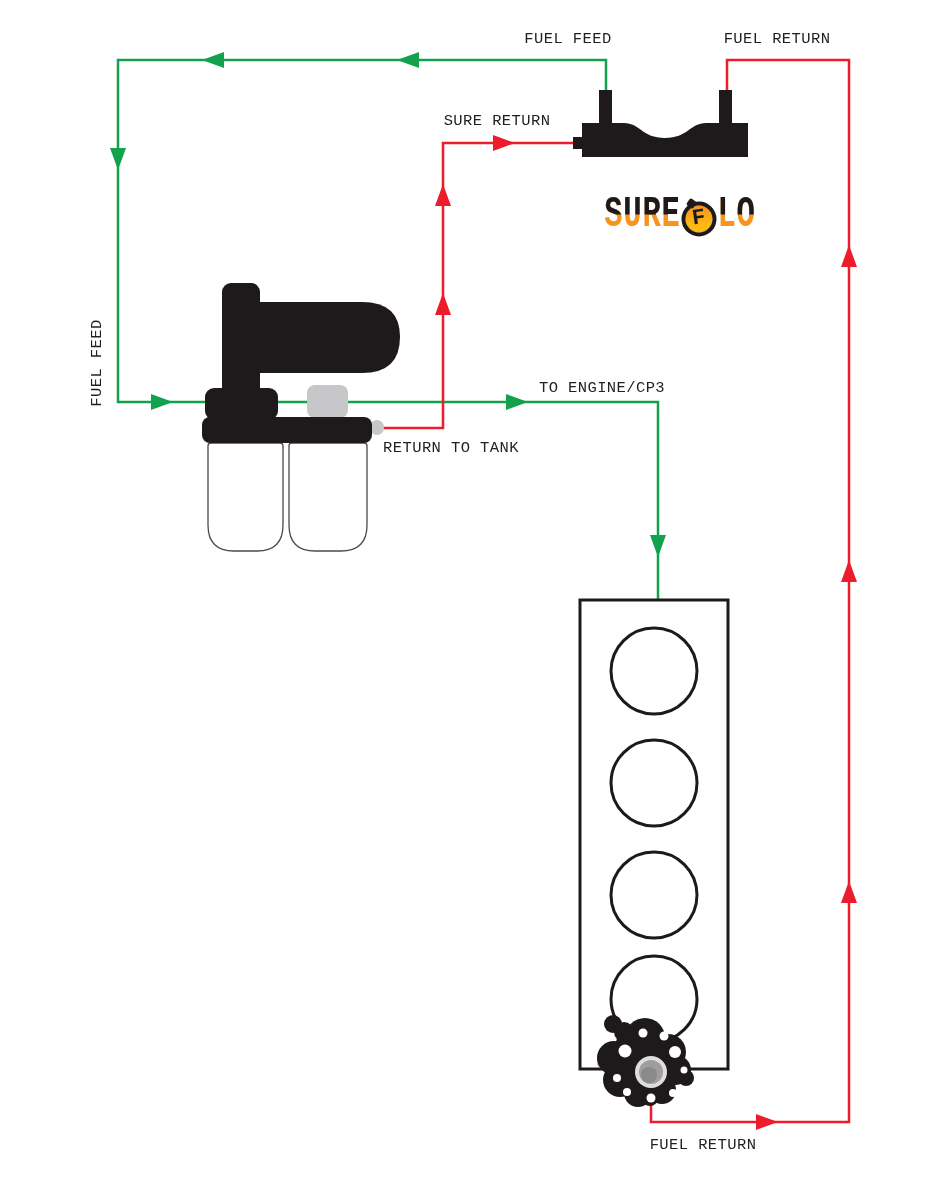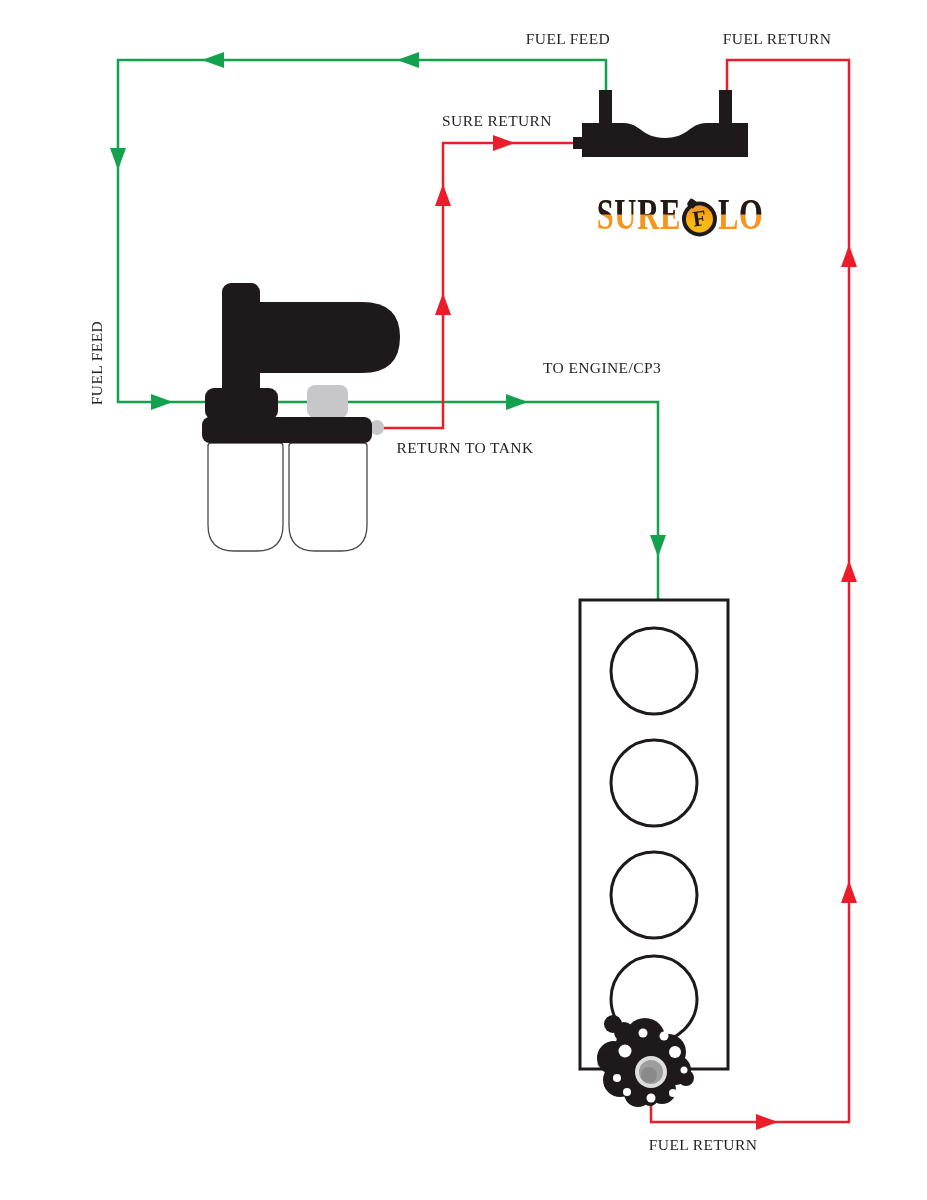--- a/index.html
+++ b/index.html
@@ -1,20 +1,20 @@
 <!DOCTYPE html>
 <html style="--feed-green: #12A24E; --return-red: #EC1C2B; --ink-black: #1E1A1B; --hardware-gray: #C7C7C9; --logo-orange: #F7941D; --logo-yellow: #FDB913;"><head>
 <meta charset="utf-8">
 <style>
   html,body{margin:0;padding:0;background:#fff;}
   .canvas{
     position:relative;
     width:867px;height:1200px;
     background:#fff;
-    font-family:Liberation Serif, serif;
+    font-family:Liberation Mono, monospace;
     overflow:hidden;
   }
   svg{position:absolute;left:0;top:0;}
   .feed-line{fill:none;stroke:var(--feed-green,#12A24E);stroke-width:2.5;}
   .return-line{fill:none;stroke:var(--return-red,#EC1C2B);stroke-width:2.5;}
   .feed-arrow{fill:var(--feed-green,#12A24E);}
   .return-arrow{fill:var(--return-red,#EC1C2B);}
   .ink{fill:var(--ink-black,#1E1A1B);}
   .hw-gray{fill:var(--hardware-gray,#C7C7C9);}
   .filter-can{fill:#ffffff;stroke:#4A4A4A;stroke-width:1.3;}
@@ -155,22 +155,22 @@
       <circle cx="651" cy="1072" r="16" fill="#DEDEDE"></circle>
       <circle cx="651" cy="1072" r="12" fill="#9E9E9E"></circle>
       <circle cx="649" cy="1075" r="8" fill="#8A8A8A"></circle>
     </g>
   </svg>
 
   <div class="label" style="left:568px;top:39px">FUEL FEED</div>
   <div class="label" style="left:777px;top:39px">FUEL RETURN</div>
   <div class="label" style="left:497px;top:121px">SURE RETURN</div>
   <div class="label vertical" style="left:97px;top:363px">FUEL FEED</div>
-  <div class="label" style="left:602px;top:368px">TO ENGINE/CP3</div>
-  <div class="label" style="left:465px;top:448px">RETURN TO TANK</div>
+  <div class="label" style="left:602px;top:388px">TO ENGINE/CP3</div>
+  <div class="label" style="left:451px;top:448px">RETURN TO TANK</div>
   <div class="label" style="left:703px;top:1145px">FUEL RETURN</div>
 
   <div class="logo">
     <div class="logo-word start">
       <span class="base">SURE</span>
       <span class="cap">SURE</span>
     </div>
     <div class="logo-monogram">
       <span class="f">F</span>
     </div>

